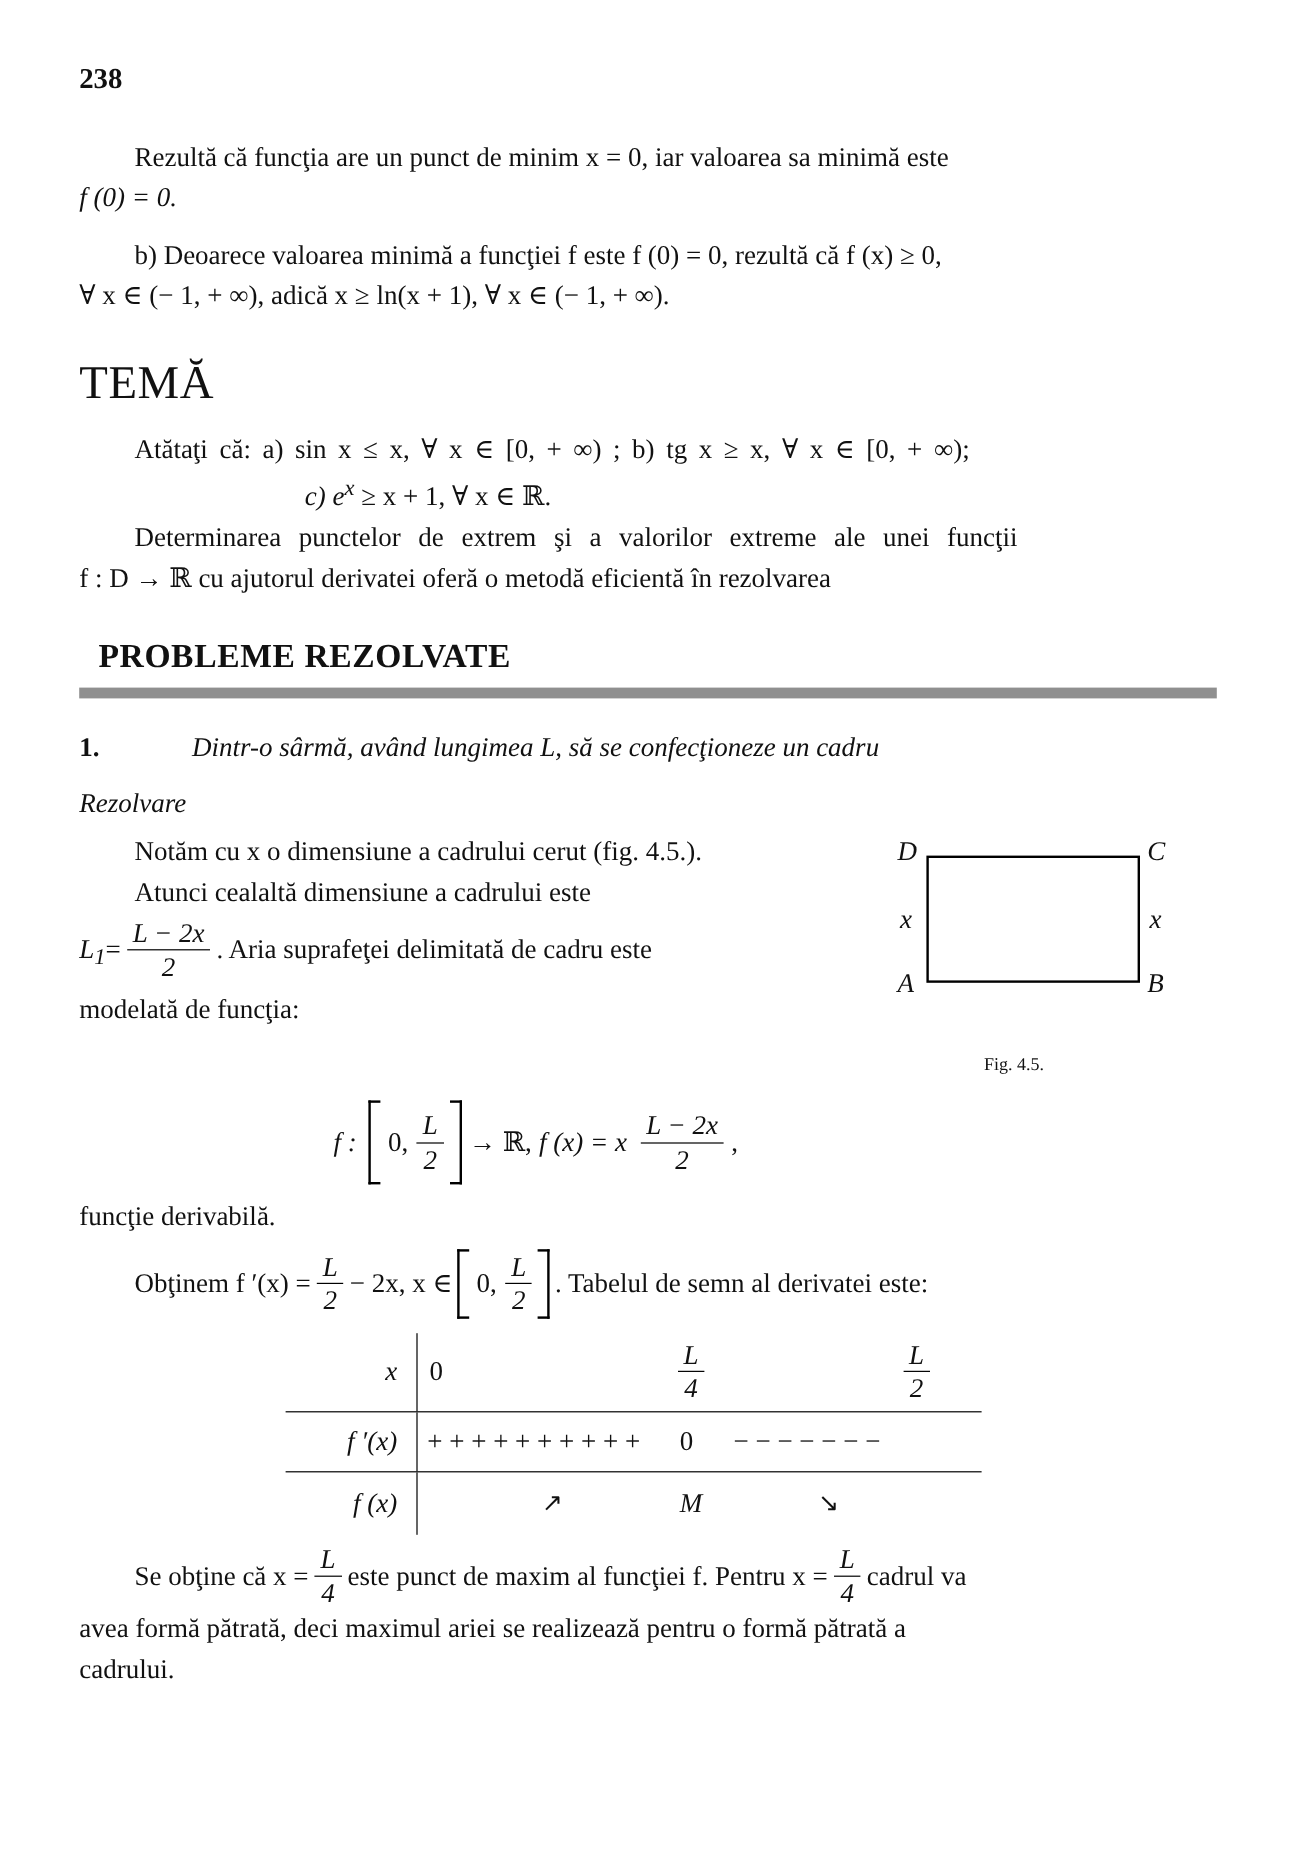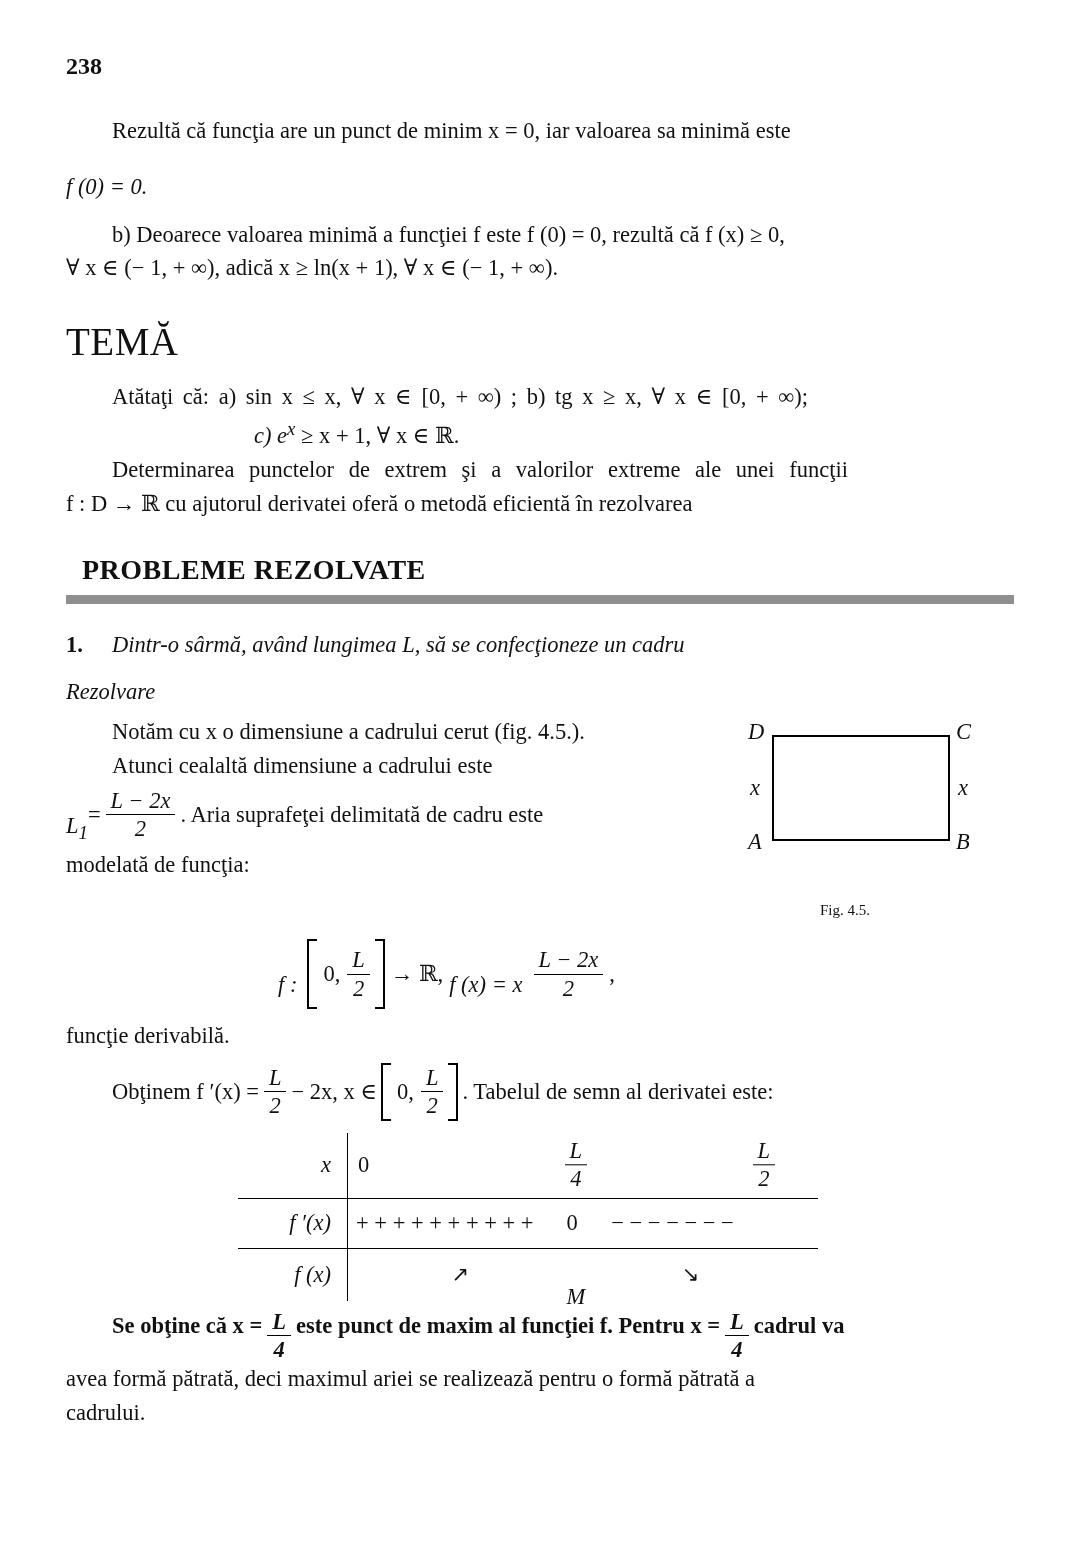--- a/index.html
+++ b/index.html
@@ -8,34 +8,34 @@
     width:1080px; min-height:1553px; background:#ffffff; color:#111;
     font-family:"Liberation Serif","DejaVu Serif",serif;
     font-size:22.5px; line-height:1.5;
   }
   .page { padding:48px 66px 40px 66px; }
 
   .pagenum { font-weight:bold; font-size:24px; margin-bottom:30px; }
 
   .line { white-space:nowrap; }
   .ind { padding-left:46px; }
-  .it { font-style:italic;margin-top:22px; }
+  .it { font-style:italic; }
   .jsp { word-spacing:4px; }
   .jsp2 { word-spacing:9px; }
 
   h1.tema-title { font-size:39px; font-weight:normal; margin:28px 0 8px 0; letter-spacing:0.5px; }
   h2.maxmin-title { font-size:25px; font-weight:bold; margin:24px 0 6px 0; }
   h2.solved-title { font-size:28px; font-weight:bold; margin:28px 0 2px 16px; letter-spacing:0.5px; }
   .graybar { height:9px; background:#8f8f8f; margin:4px 0 24px 0; }
 
   .tema-l2 { margin-left:188px; margin-top:6px; }
 
   .prob { display:flex; margin-top:6px; }
   .prob-num { font-weight:bold; width:46px; }
-  .prob-text { font-style:italic; }
+  .prob-text { font-style:italic;margin-left:48px; }
 
   .rezolvare { font-style:italic; margin:14px 0 6px 0; }
 
   .layout { display:flex; }
   .col-text { width:672px; }
   .col-fig { flex:1; position:relative; height:210px; }
   .fig-rect { position:absolute; left:34px; top:20px; width:178px; height:106px; border:2.5px solid #000; }
   .fig-label { position:absolute; font-style:italic; }
   .fig-caption { position:absolute; left:82px; top:184px; font-size:15px; }
 
@@ -64,21 +64,21 @@
   .st-row.bordered { border-bottom:1.7px solid #000; }
   .st-label { width:110px; display:flex; justify-content:flex-end; align-items:center;
               padding-right:16px; border-right:1.7px solid #000; font-style:italic; }
   .st-content { position:relative; flex:1; }
   .st-abs { position:absolute; top:50%; transform:translateY(-50%); white-space:nowrap; }
   .row1 { height:66px; }
   .row2 { height:50px; }
   .row3 { height:52px; }
   .arrow { font-family:"DejaVu Sans",sans-serif; font-size:21px; }
 
-  .final-line { display:flex; align-items:flex-start; white-space:nowrap; margin-top:8px;font-weight:bold; }
+  .final-line { display:flex; align-items:center; white-space:nowrap; margin-top:8px; }
   .final-line.first { padding-left:46px; }
   sub,sup { line-height:0; }
 </style>
 </head>
 <body>
 
 <div class="page">
 
   <div class="pagenum">238</div>
 

